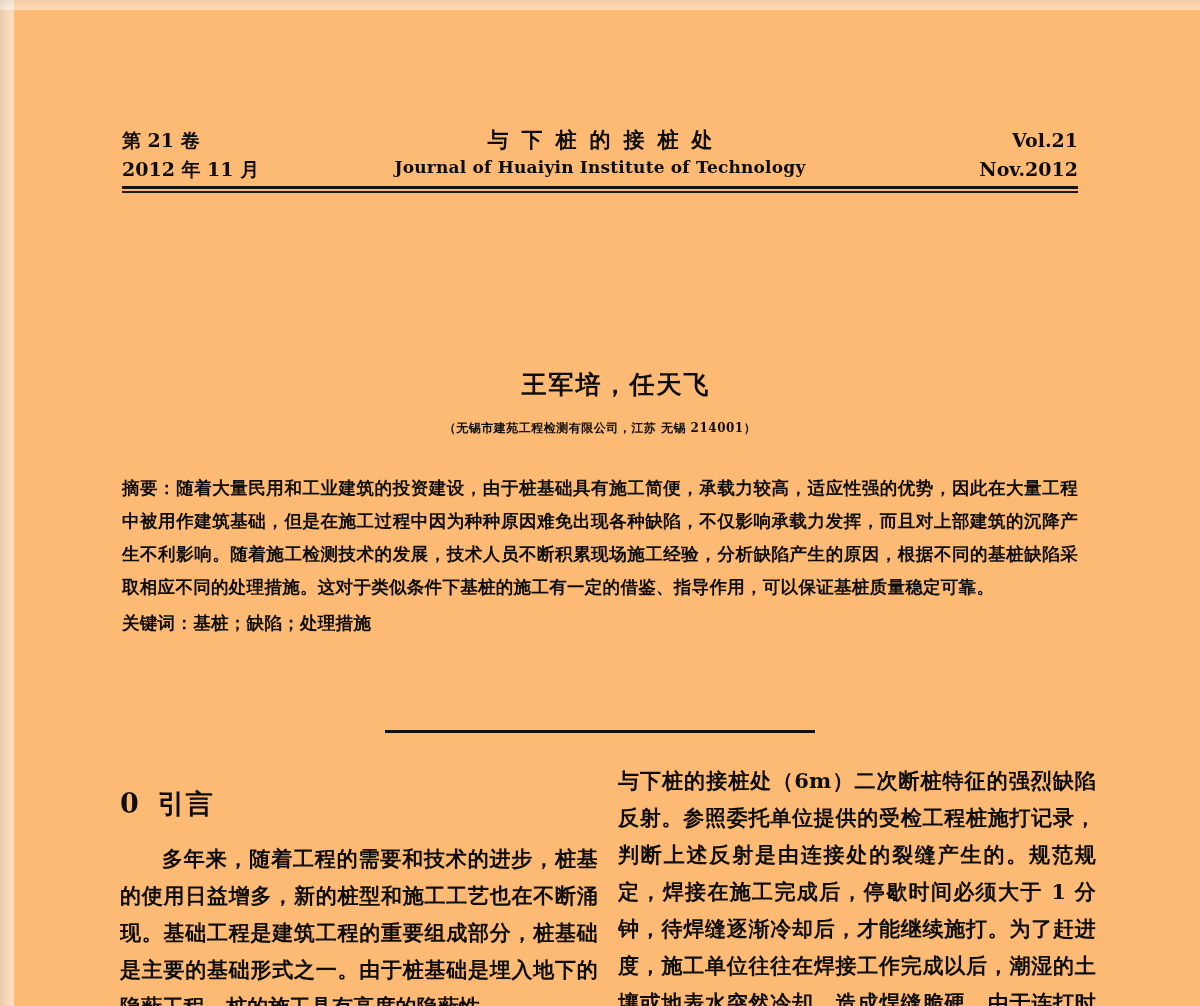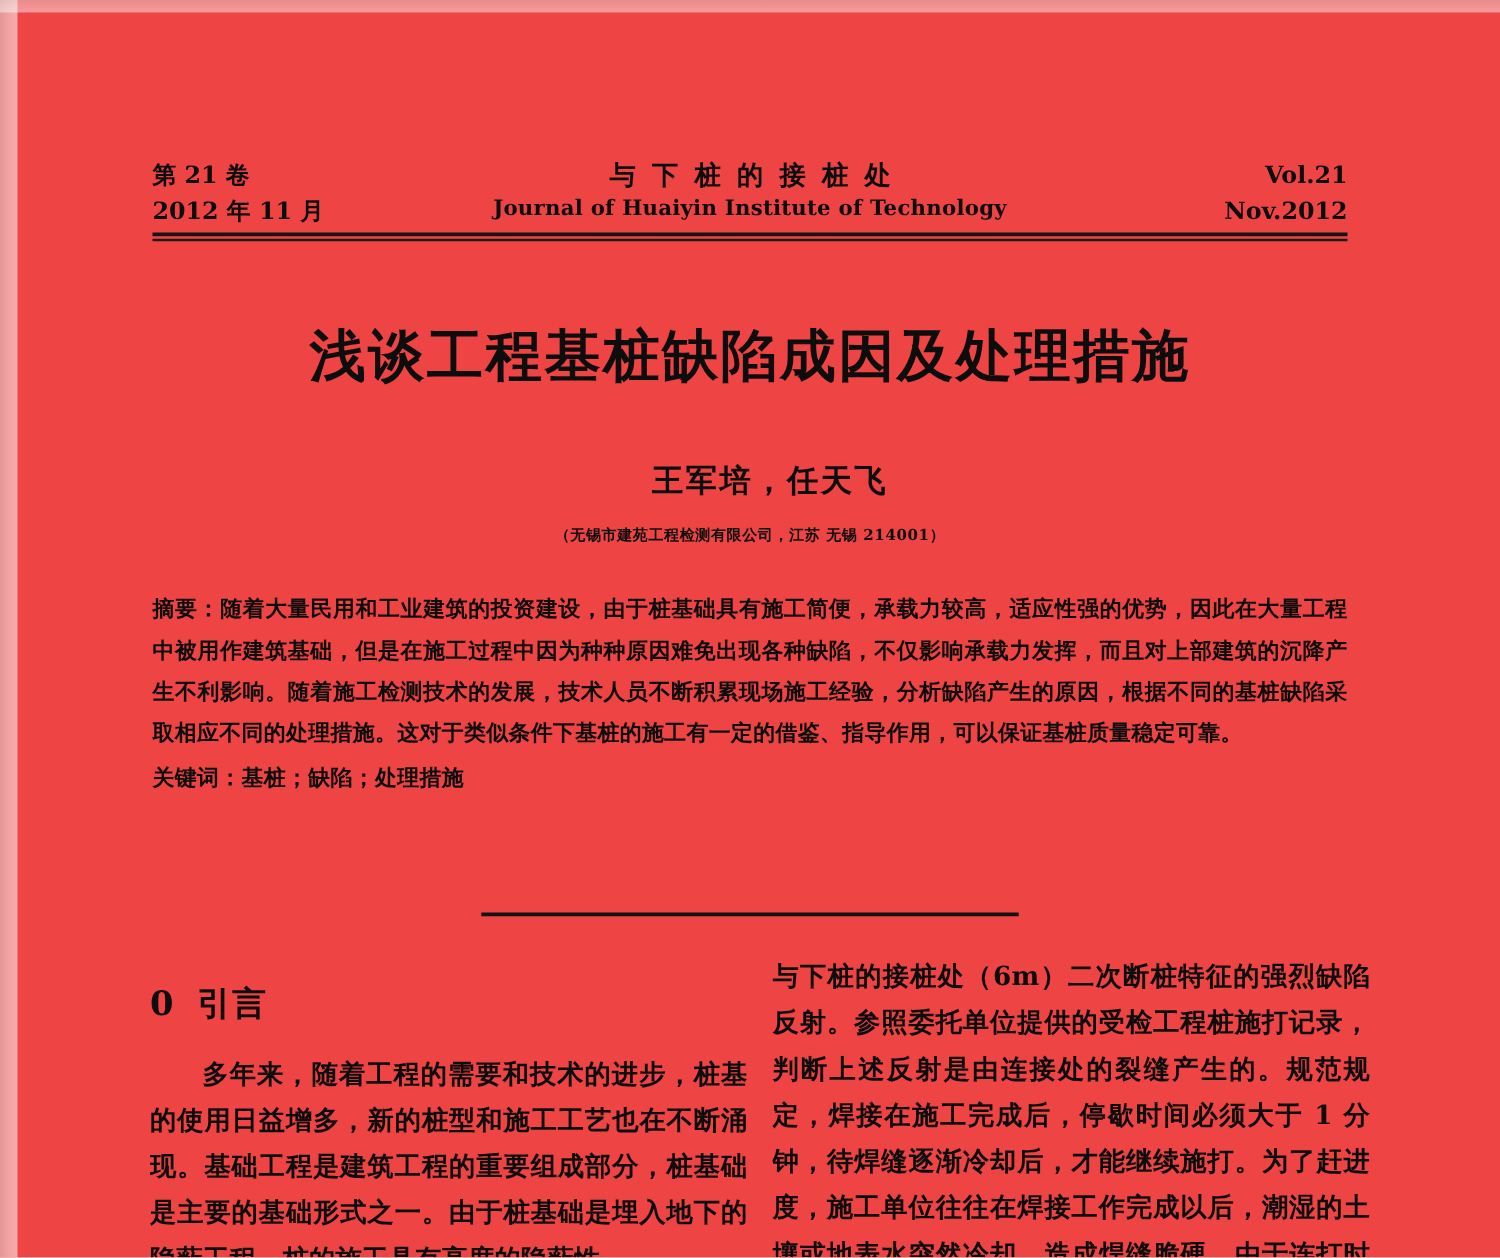--- a/index.html
+++ b/index.html
@@ -5,21 +5,21 @@
 <style>
   html, body {
     margin: 0;
     padding: 0;
     background: #ffffff;
   }
   .page {
     position: relative;
     width: 1200px;
     height: 1006px;
-    background: #ef4444;
+    background: #fdba74;
     overflow: hidden;
     font-family: "DejaVu Serif", "Liberation Serif", serif;
     color: #0d0d0d;
   }
   
   .scan-edge-left {
     position: absolute;
     left: 0; top: 0;
     width: 14px; height: 1006px;
     background: linear-gradient(to right, #d8d8d8 0%, #f3f3f3 55%, #ffffff 100%);
@@ -216,21 +216,20 @@
       <div>Vol.21</div>
       <div>Nov.2012</div>
     </div>
   </div>
 
   <div class="rule-double">
     <div class="r1"></div>
     <div class="r2"></div>
   </div>
 
-  <div class="title">浅谈工程基桩缺陷成因及处理措施</div>
   <div class="authors">王军培，任天飞</div>
   <div class="affiliation">（无锡市建苑工程检测有限公司，江苏 无锡 214001）</div>
 
   <div class="abstract-block">
     <div class="abs-para"><span>摘要：</span><span>随着大量民用和工业建筑的投资建设，由于桩基础具有施工简便，承载力较高，适应性强的优势，因此在大量工程中被用作建筑基础，但是在施工过程中因为种种原因难免出现各种缺陷，不仅影响承载力发挥，而且对上部建筑的沉降产生不利影响。随着施工检测技术的发展，技术人员不断积累现场施工经验，分析缺陷产生的原因，根据不同的基桩缺陷采取相应不同的处理措施。这对于类似条件下基桩的施工有一定的借鉴、指导作用，可以保证基桩质量稳定可靠。</span></div>
     <div class="kw-line"><span>关键词：</span><span>基桩；缺陷；处理措施</span></div>
   </div>
 
   <div class="rule-short"></div>
 

